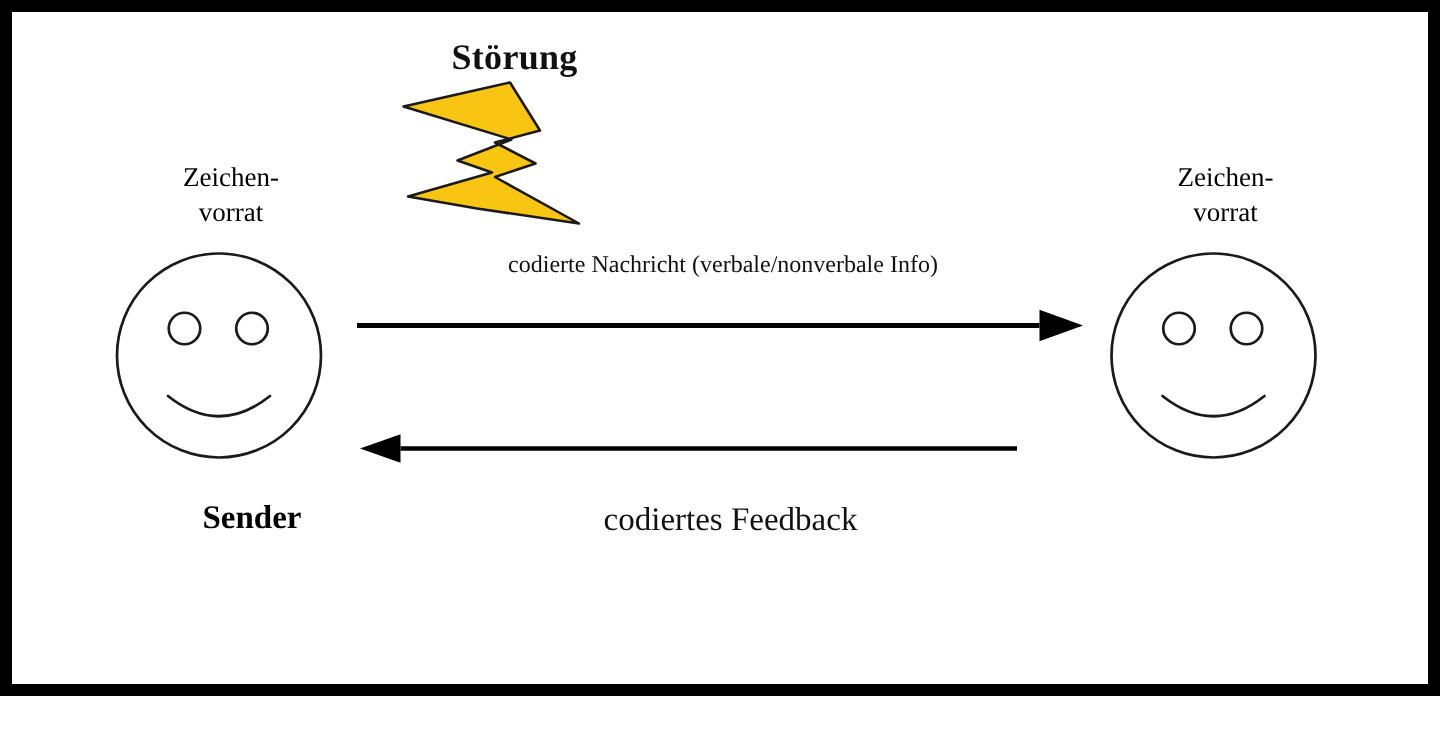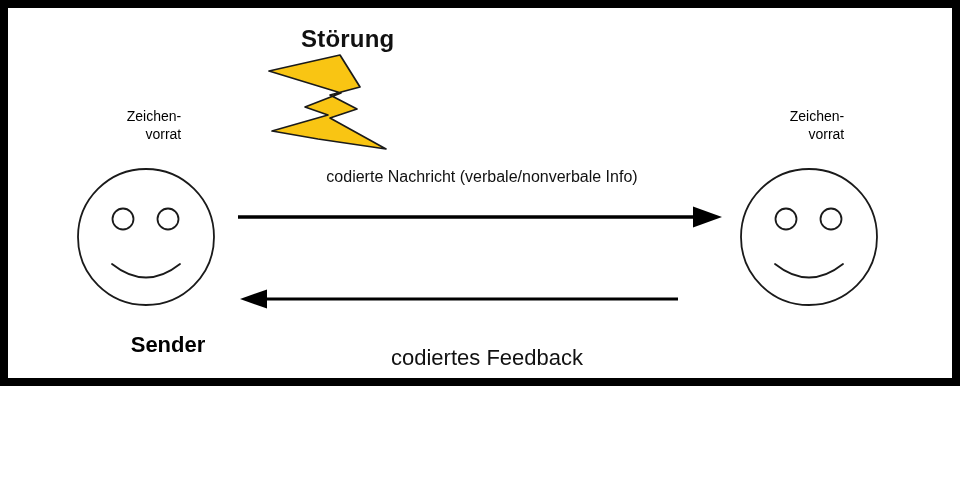--- a/index.html
+++ b/index.html
@@ -4,26 +4,26 @@
 <title>Kommunikationsmodell</title>
 <style>
   html, body {
     margin: 0;
     padding: 0;
     background: #ffffff;
   }
   #canvas {
     position: relative;
     width: 960px;
-    height: 386px;
+    height: 464px;
     background: #ffffff;
     border: 8px solid #000000;
     box-sizing: border-box;
     overflow: hidden;
-    font-family: Liberation Sans, sans-serif;
+    font-family: Liberation Serif, serif;
     color: #000000;
   }
   .abs { position: absolute; }
 
   
   .lbl {
     white-space: nowrap;
     line-height: 1.18;
     color: #111111;
   }
@@ -36,23 +36,23 @@
   #storung-label {
     left: 293px;
     top: 17px;
     font-size: 24px;
     font-weight: 700;
     letter-spacing: 0.2px;
   }
 
   
   .zeichenvorrat {
-    font-size: 14px;
+    font-size: 18px;
     font-weight: 400;
-    text-align: right;
+    text-align: center;
     line-height: 1.30;
   }
   #zeichenvorrat-left  { left: 146px; top: 99px; }
   #zeichenvorrat-right { left: 809px; top: 99px; }
 
   
   .role-label {
     font-size: 22px;
     font-weight: 700;
     text-align: right;
@@ -70,21 +70,20 @@
   #medium-label {
     left: 470px;
     top: 242px;
     font-size: 22px;
   }
   #feedback-label {
     left: 479px;
     top: 325px;
     font-size: 22px;
     font-weight: 400;
-    margin-top: 12px;
   }
 
   
   #context-caption {
     left: 480px;
     top: 437px;
     font-size: 23px;
     white-space: nowrap;
     text-align: center;
   }

